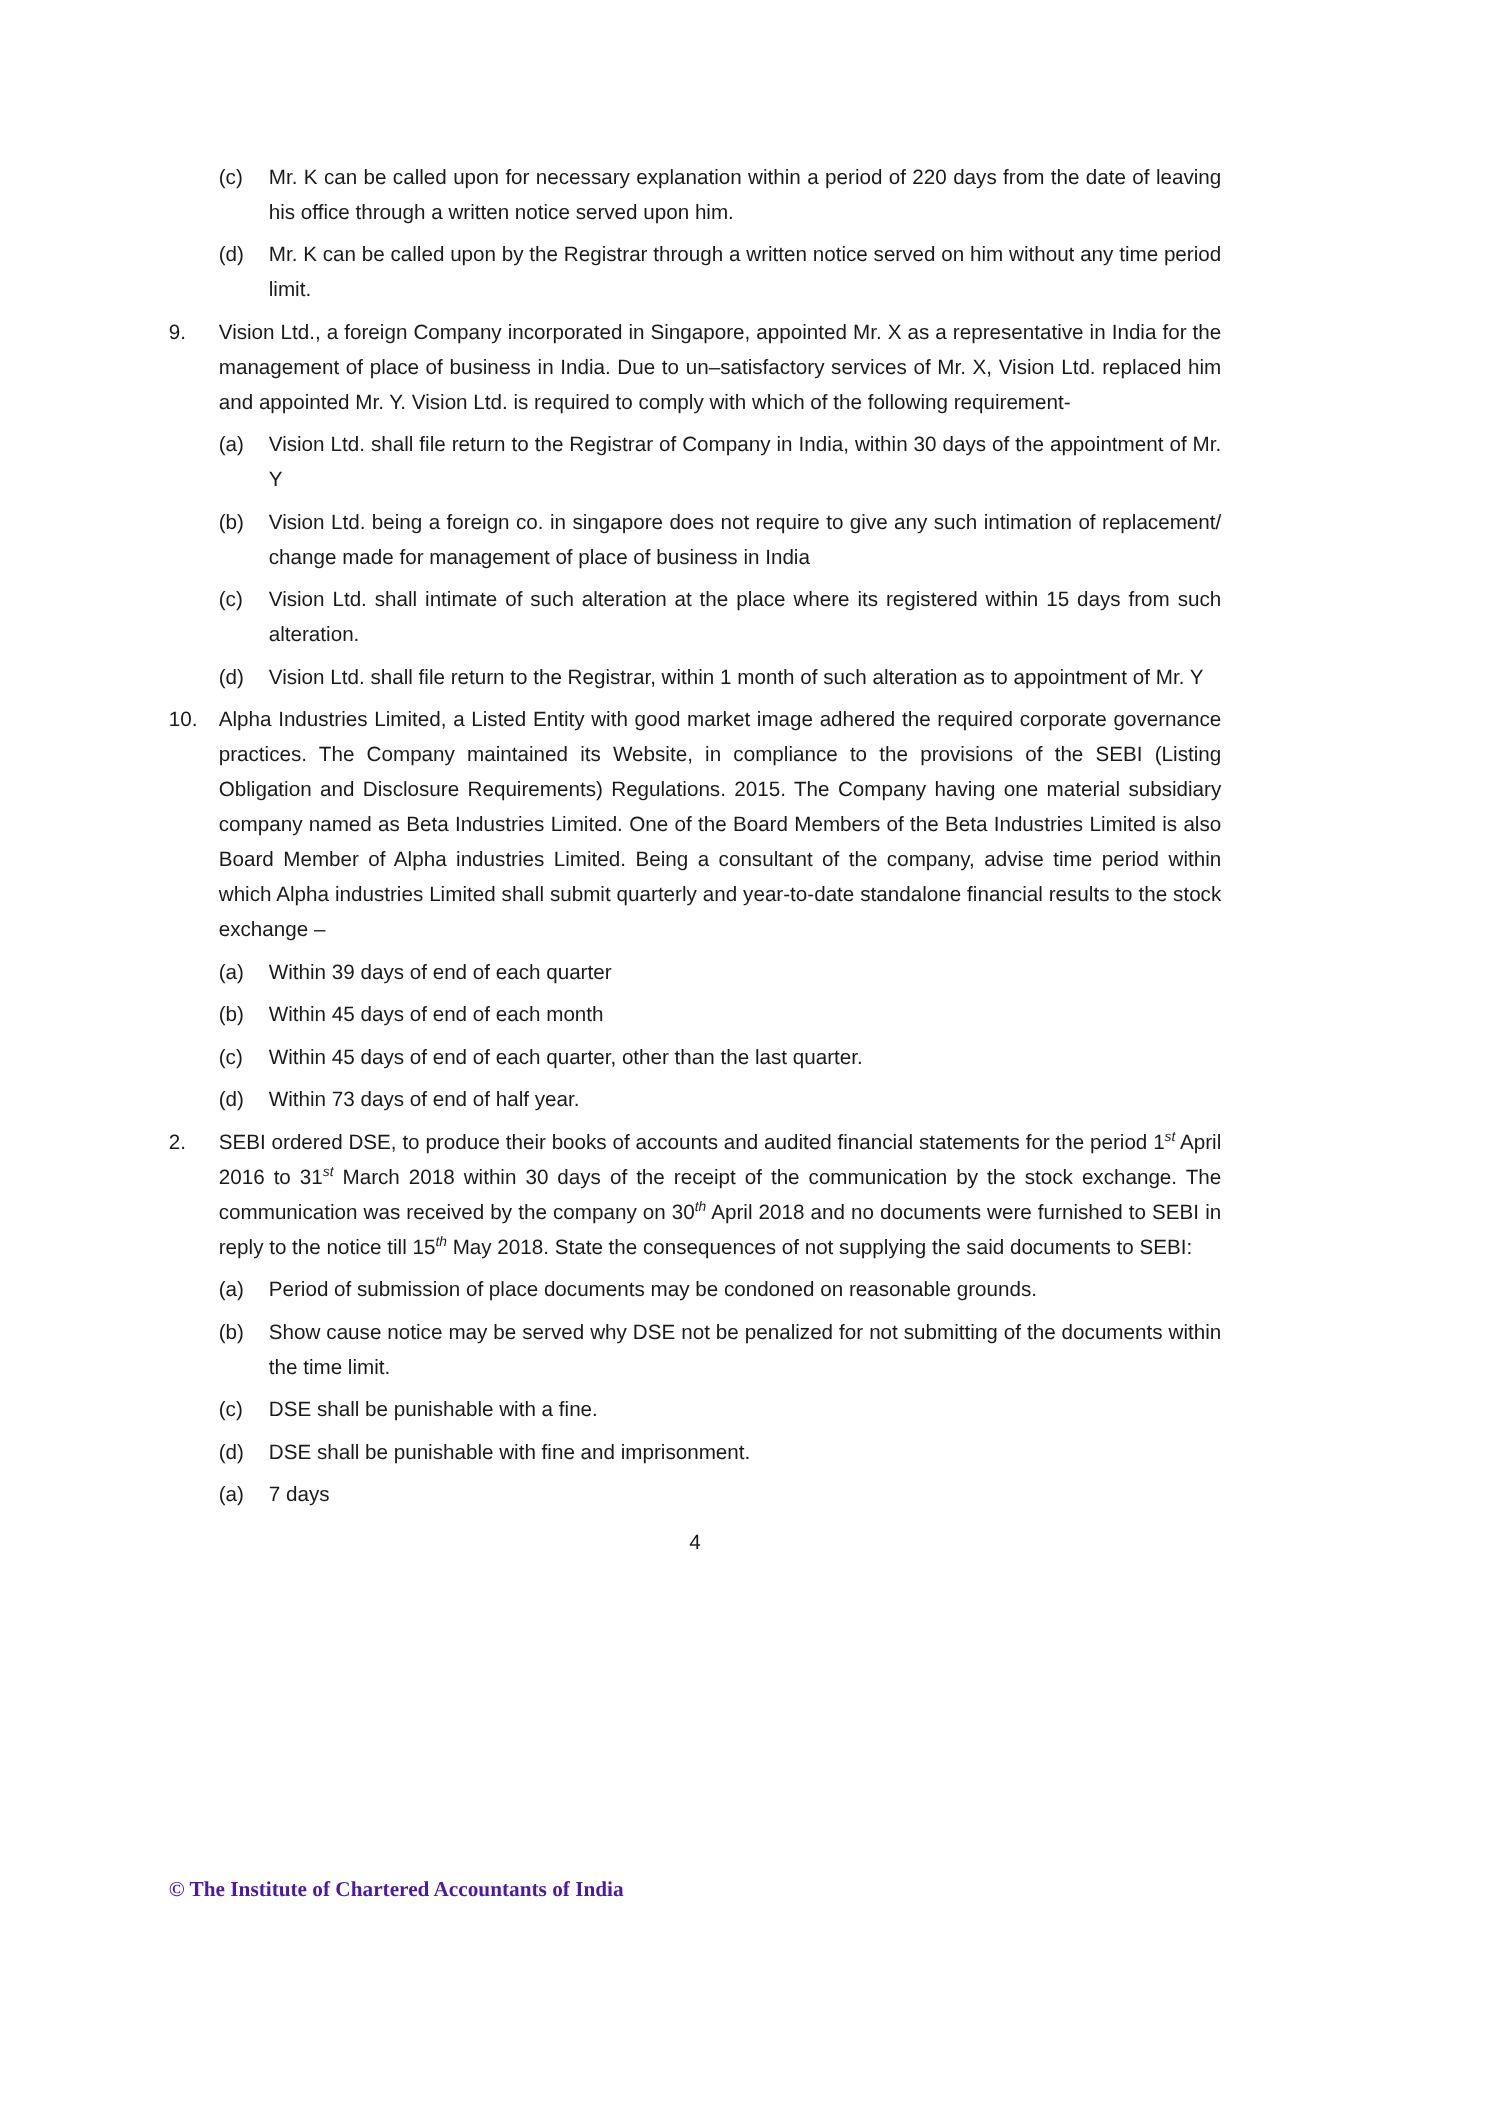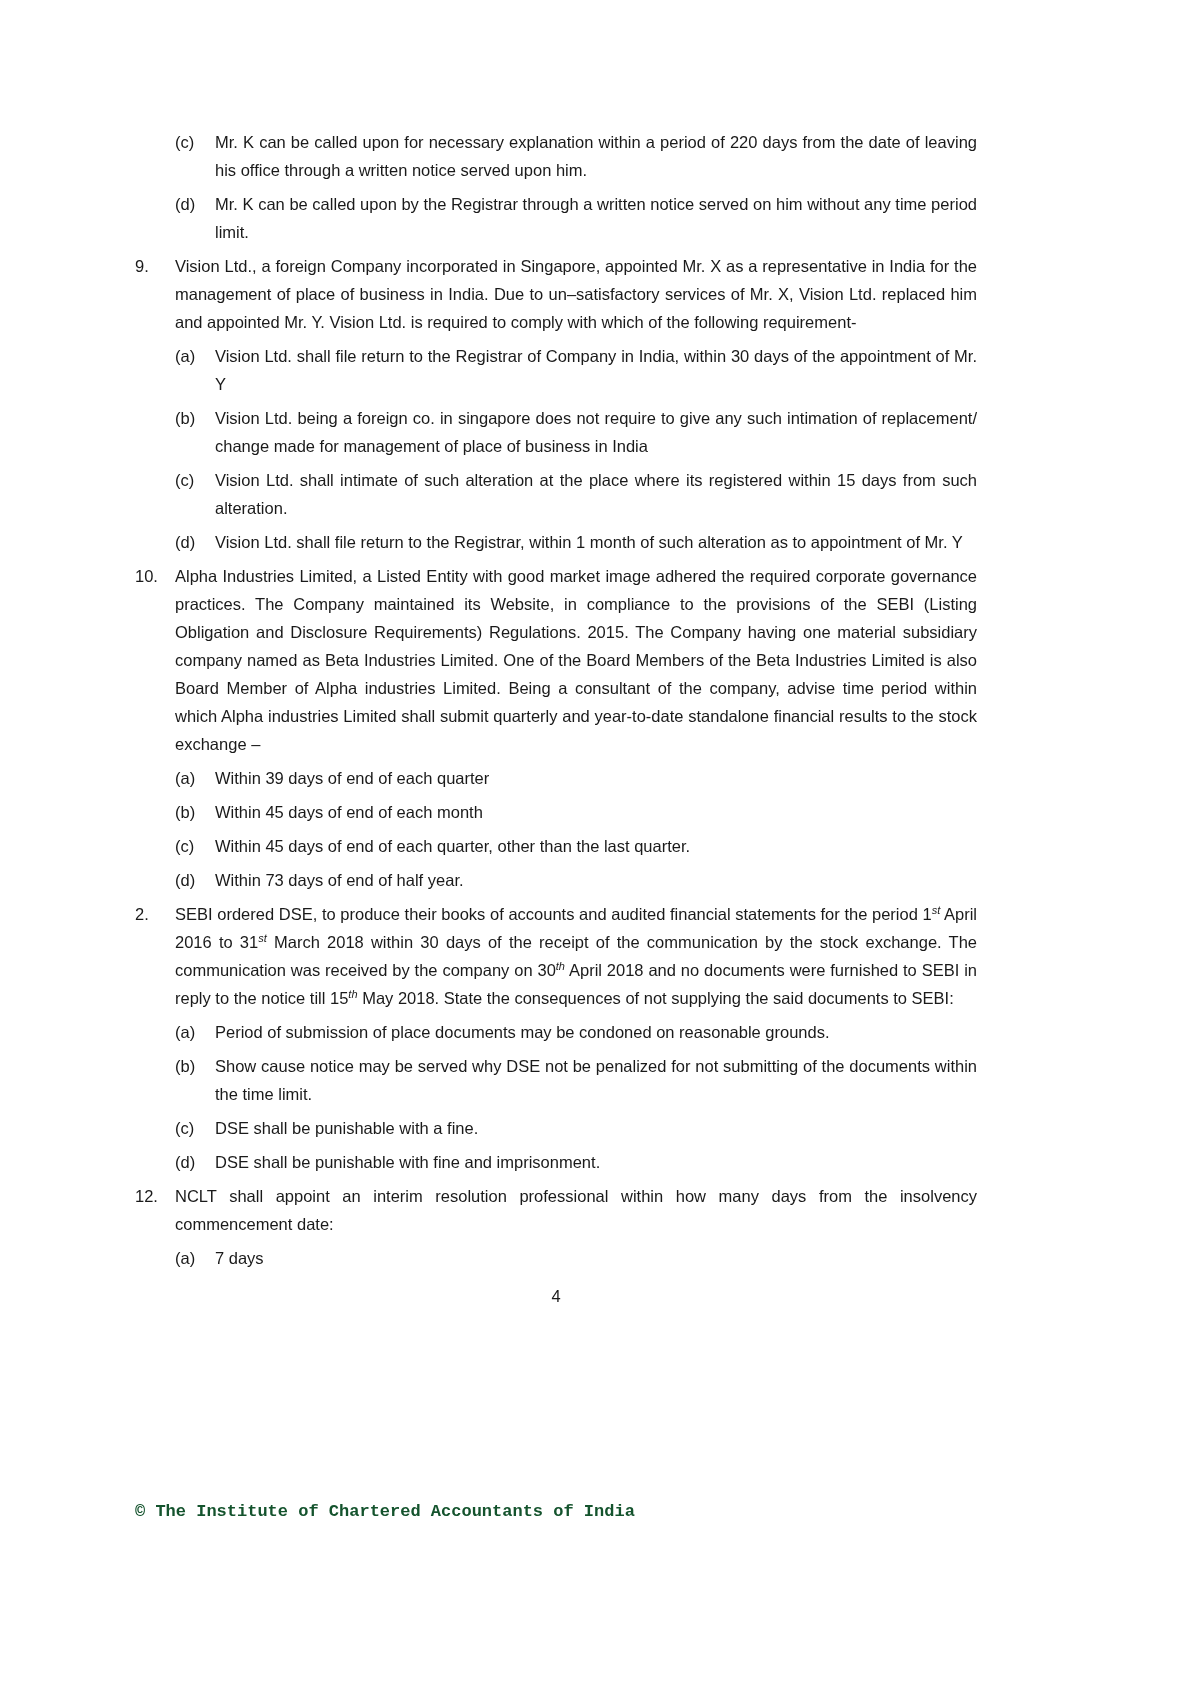--- a/index.html
+++ b/index.html
@@ -29,24 +29,24 @@
   .block .label { flex: 0 0 40px; }
   .block .text { flex: 1; text-align: justify; }
   .option { margin-left: 40px; }
   .question { margin-top: 4px; }
   sup { font-size: 11px; line-height: 0; vertical-align: super; font-style: italic; }
   .page-number { text-align: center; margin-top: 10px; }
   .footer {
     position: absolute;
     left: 135px;
     top: 1502px;
-    font-family: Liberation Mono, monospace;
+    font-family: Liberation Serif, serif;
     font-weight: bold;
     font-size: 17px;
-    color: #14532d;
+    color: #4c1d95;
   }
 </style>
 </head>
 <body>
 
 <div class="page">
   <div class="content">
 
     <div class="block option">
       <span class="label">(c)</span>
@@ -126,24 +126,20 @@
     <div class="block option">
       <span class="label">(c)</span>
       <p class="text">DSE shall be punishable with a fine.</p>
     </div>
 
     <div class="block option">
       <span class="label">(d)</span>
       <p class="text">DSE shall be punishable with fine and imprisonment.</p>
     </div>
 
-    <div class="block question">
-      <span class="label">12.</span>
-      <p class="text">NCLT shall appoint an interim resolution professional within how many days from the insolvency commencement date:</p>
-    </div>
 
     <div class="block option">
       <span class="label">(a)</span>
       <p class="text">7 days</p>
     </div>
 
     <div class="page-number">4</div>
   </div>
 
   <div class="footer">© The Institute of Chartered Accountants of India</div>

